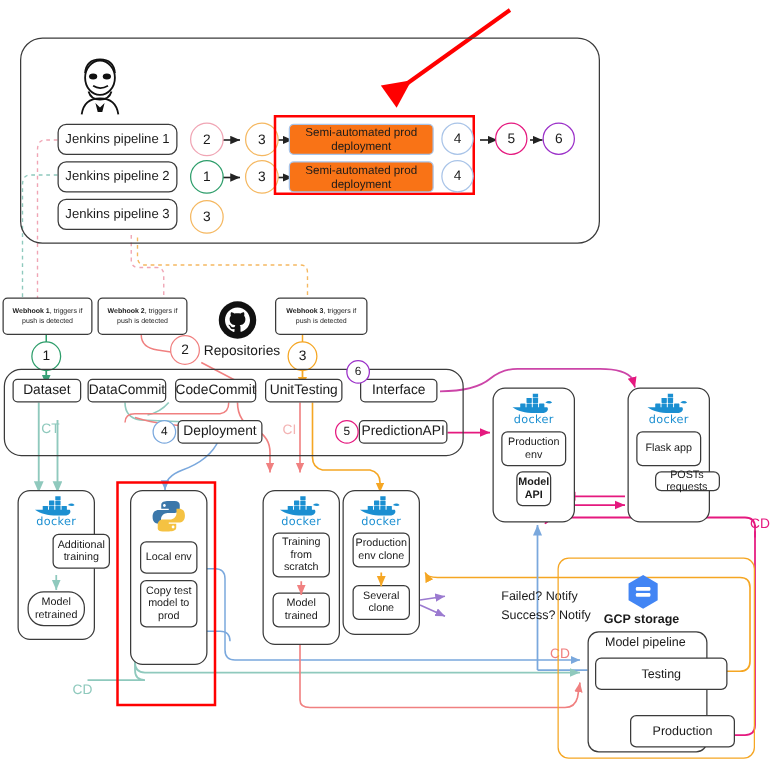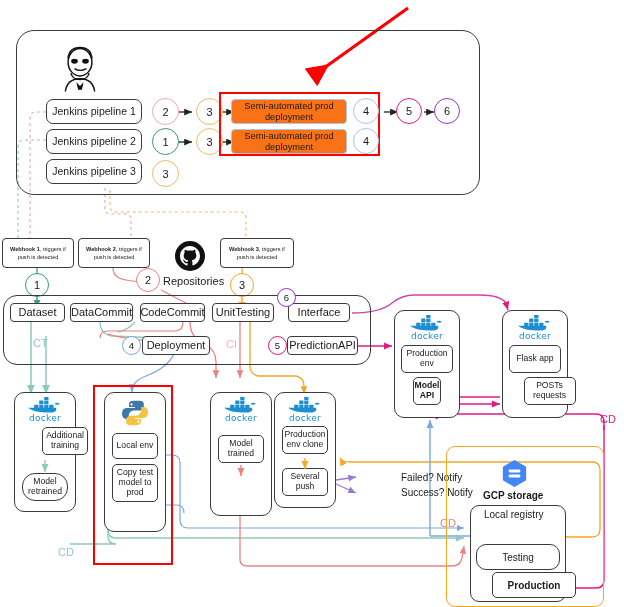--- a/index.html
+++ b/index.html
@@ -300,20 +300,21 @@
           <rect x="16.5" y="4.5" width="5.5" height="5" rx="0.5"></rect>
           <rect x="23" y="4.5" width="5.5" height="5" rx="0.5"></rect>
           <rect x="23" y="-1" width="5.5" height="5" rx="0.5"></rect>
           <rect x="29.5" y="10" width="5.5" height="5" rx="0.5"></rect>
         </g>
         <path d="M2,14 h36 c2,3 -1,6 -5,6 h-8 c-10,0 -18,-2 -23,-6 z" fill="#1b8fd1"></path>
         <path d="M36,9 q4,-3 7,0 q-2,2 -7,0 z" fill="#1b8fd1"></path>
       </svg>
     </div>
     <div class="docker-word">docker</div>
+    <div class="svc-inner" style="margin-top:3px;height:36px;">Training from scratch</div>
     <div class="svc-inner" style="margin-top:12px;height:28px;">Model trained</div>
   </div>
   <svg class="layer">
     <path d="M241,465 L241,476" stroke="#f08080" stroke-width="1.4" fill="none" marker-end="url(#ah-pink)"></path>
   </svg>
 
   <div class="svcbox" style="left:274px;top:392px;width:62px;height:116px;">
     <div class="docker-logo">
       <svg viewBox="0 0 48 22" width="40" height="17">
         <g fill="#1b8fd1">
@@ -324,21 +325,21 @@
           <rect x="23" y="4.5" width="5.5" height="5" rx="0.5"></rect>
           <rect x="23" y="-1" width="5.5" height="5" rx="0.5"></rect>
           <rect x="29.5" y="10" width="5.5" height="5" rx="0.5"></rect>
         </g>
         <path d="M2,14 h36 c2,3 -1,6 -5,6 h-8 c-10,0 -18,-2 -23,-6 z" fill="#1b8fd1"></path>
         <path d="M36,9 q4,-3 7,0 q-2,2 -7,0 z" fill="#1b8fd1"></path>
       </svg>
     </div>
     <div class="docker-word">docker</div>
     <div class="svc-inner" style="margin-top:3px;height:28px;">Production env clone</div>
-    <div class="svc-inner" style="margin-top:14px;height:28px;">Several push</div>
+    <div class="svc-inner" style="margin-top:14px;height:28px;">Several clone</div>
   </div>
   <svg class="layer">
     <path d="M305,458 L305,469" stroke="#f5a623" stroke-width="1.4" fill="none" marker-end="url(#ah-orange)"></path>
   </svg>
 
   <div class="notify" style="left:357px;top:472px;">Failed? Notify</div>
   <div class="notify" style="left:357px;top:487px;">Success? Notify</div>
 
   <div class="svcbox" style="left:394px;top:310px;width:66px;height:108px;">
     <div class="docker-logo">
@@ -372,32 +373,32 @@
           <rect x="23" y="4.5" width="5.5" height="5" rx="0.5"></rect>
           <rect x="23" y="-1" width="5.5" height="5" rx="0.5"></rect>
           <rect x="29.5" y="10" width="5.5" height="5" rx="0.5"></rect>
         </g>
         <path d="M2,14 h36 c2,3 -1,6 -5,6 h-8 c-10,0 -18,-2 -23,-6 z" fill="#1b8fd1"></path>
         <path d="M36,9 q4,-3 7,0 q-2,2 -7,0 z" fill="#1b8fd1"></path>
       </svg>
     </div>
     <div class="docker-word">docker</div>
     <div class="svc-inner" style="margin-top:4px;height:28px;width:52px;">Flask app</div>
-    <div class="svc-inner" style="margin-top:4px;height:28px;width:52px;margin-left:29px;">POSTs requests</div>
+    <div class="svc-inner" style="margin-top:4px;height:16px;width:52px;margin-left:29px;">POSTs requests</div>
   </div>
 
   <div class="gcp-outer" style="left:446px;top:446px;width:158px;height:161px;"></div>
 
   <div style="position:absolute;left:498px;top:457px;width:33px;height:33px;">
     <svg viewBox="0 0 34 34" width="33" height="33">
       <polygon points="17,3 29,10 29,24 17,31 5,24 5,10" fill="#4285f4"></polygon>
       <rect x="11" y="13" width="12" height="3" rx="1" fill="#fff"></rect>
       <rect x="11" y="18" width="12" height="3" rx="1" fill="#fff"></rect>
     </svg>
   </div>
   <div class="label" style="left:483px;top:490px;font-size:10px;font-weight:700;">GCP storage</div>
 
   <div class="reg-box" style="left:470px;top:505px;width:96px;height:97px;"></div>
-  <div class="reg-title" style="left:484px;top:509px;">Local registry</div>
-  <div class="reg-item" style="left:476px;top:544px;width:84px;height:26px;border-radius:10px;">Testing</div>
-  <div class="reg-item" style="left:492px;top:572px;width:84px;height:26px;font-weight:bold;">Production</div>
+  <div class="reg-title" style="left:484px;top:509px;">Model pipeline</div>
+  <div class="reg-item" style="left:476px;top:526px;width:106px;height:26px;">Testing</div>
+  <div class="reg-item" style="left:504px;top:572px;width:84px;height:26px;">Production</div>
 
 </div>
 
 </body></html>

